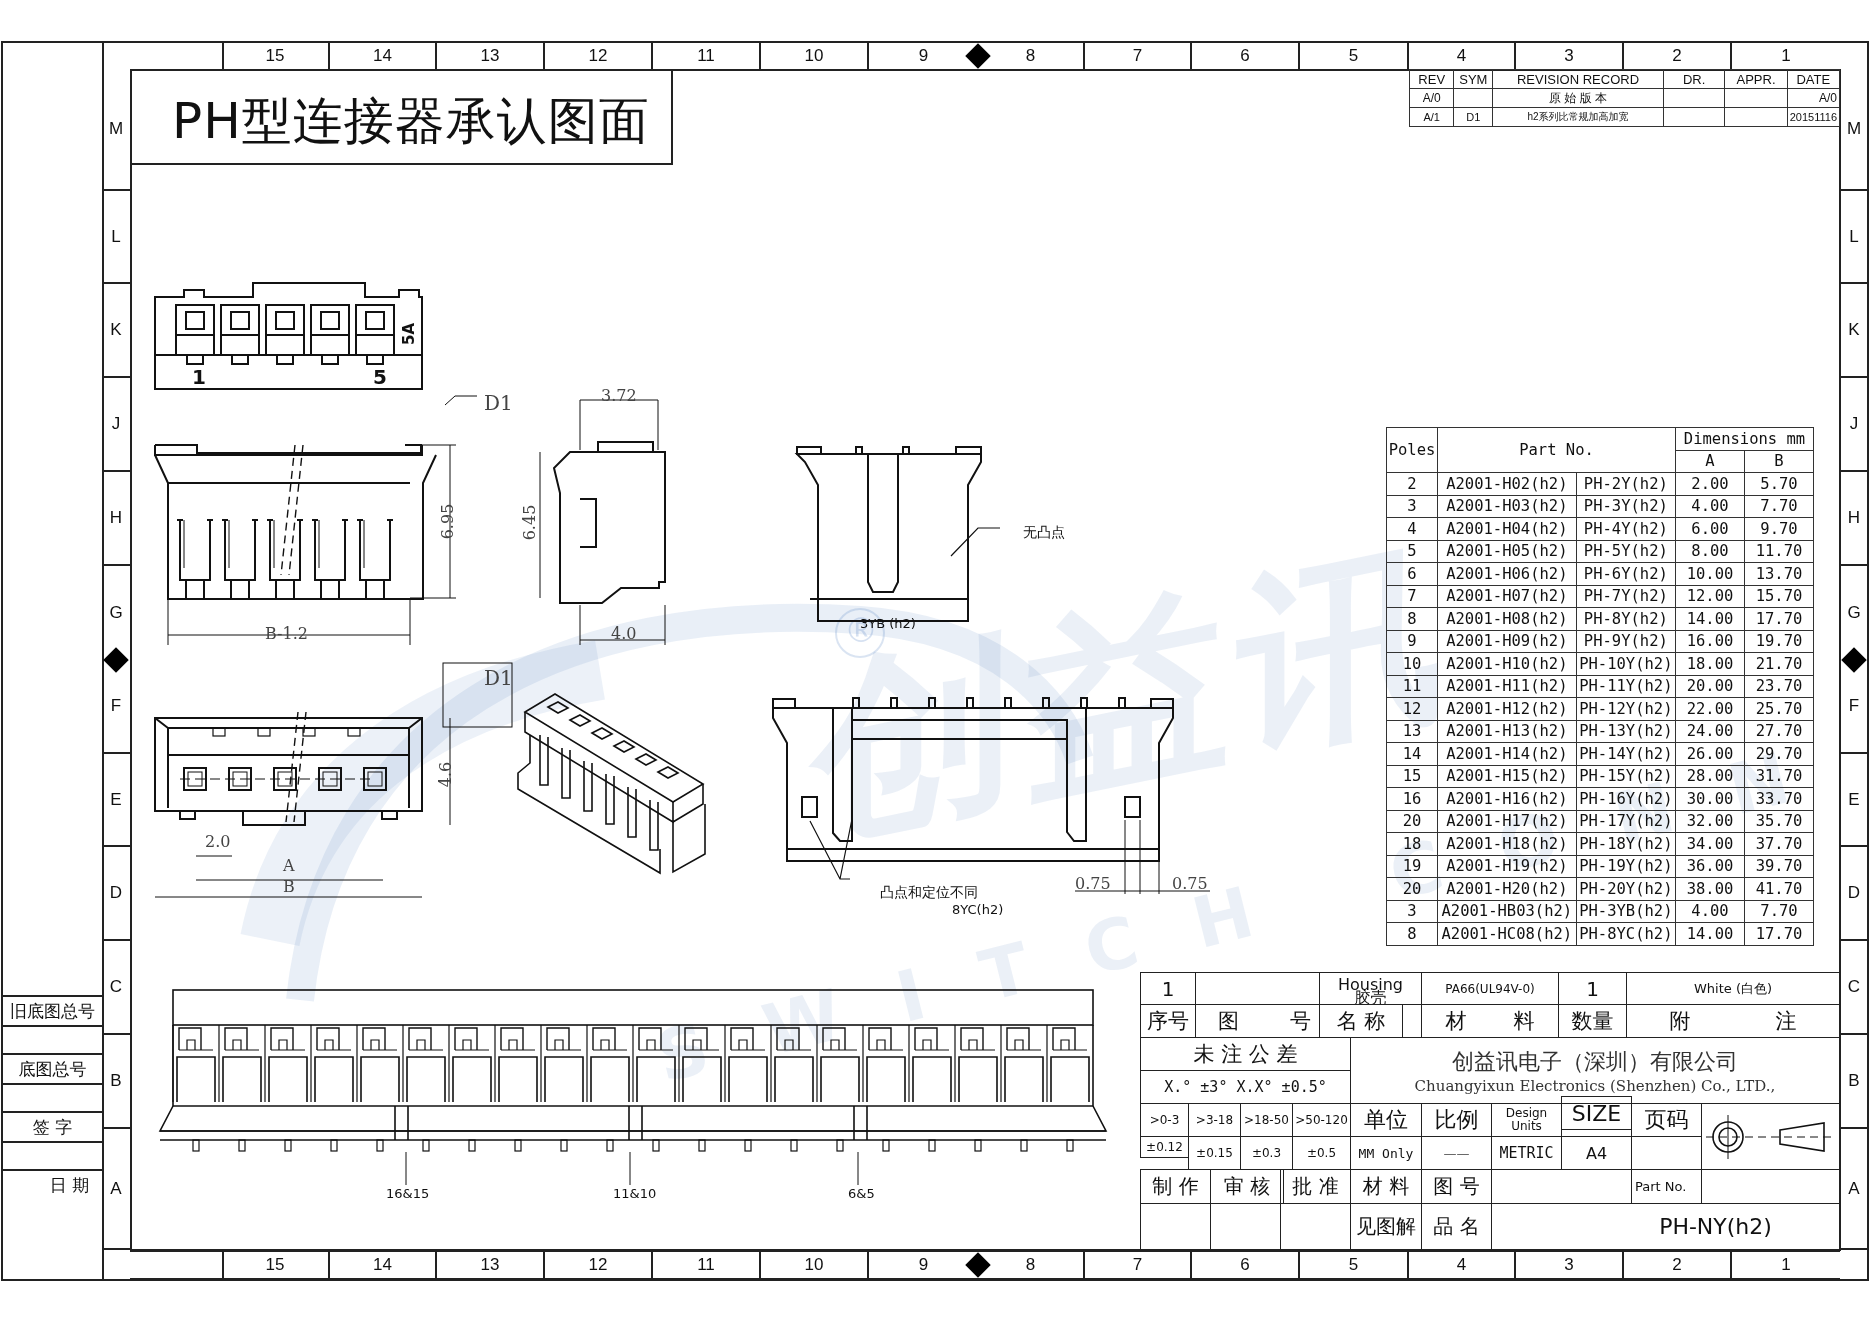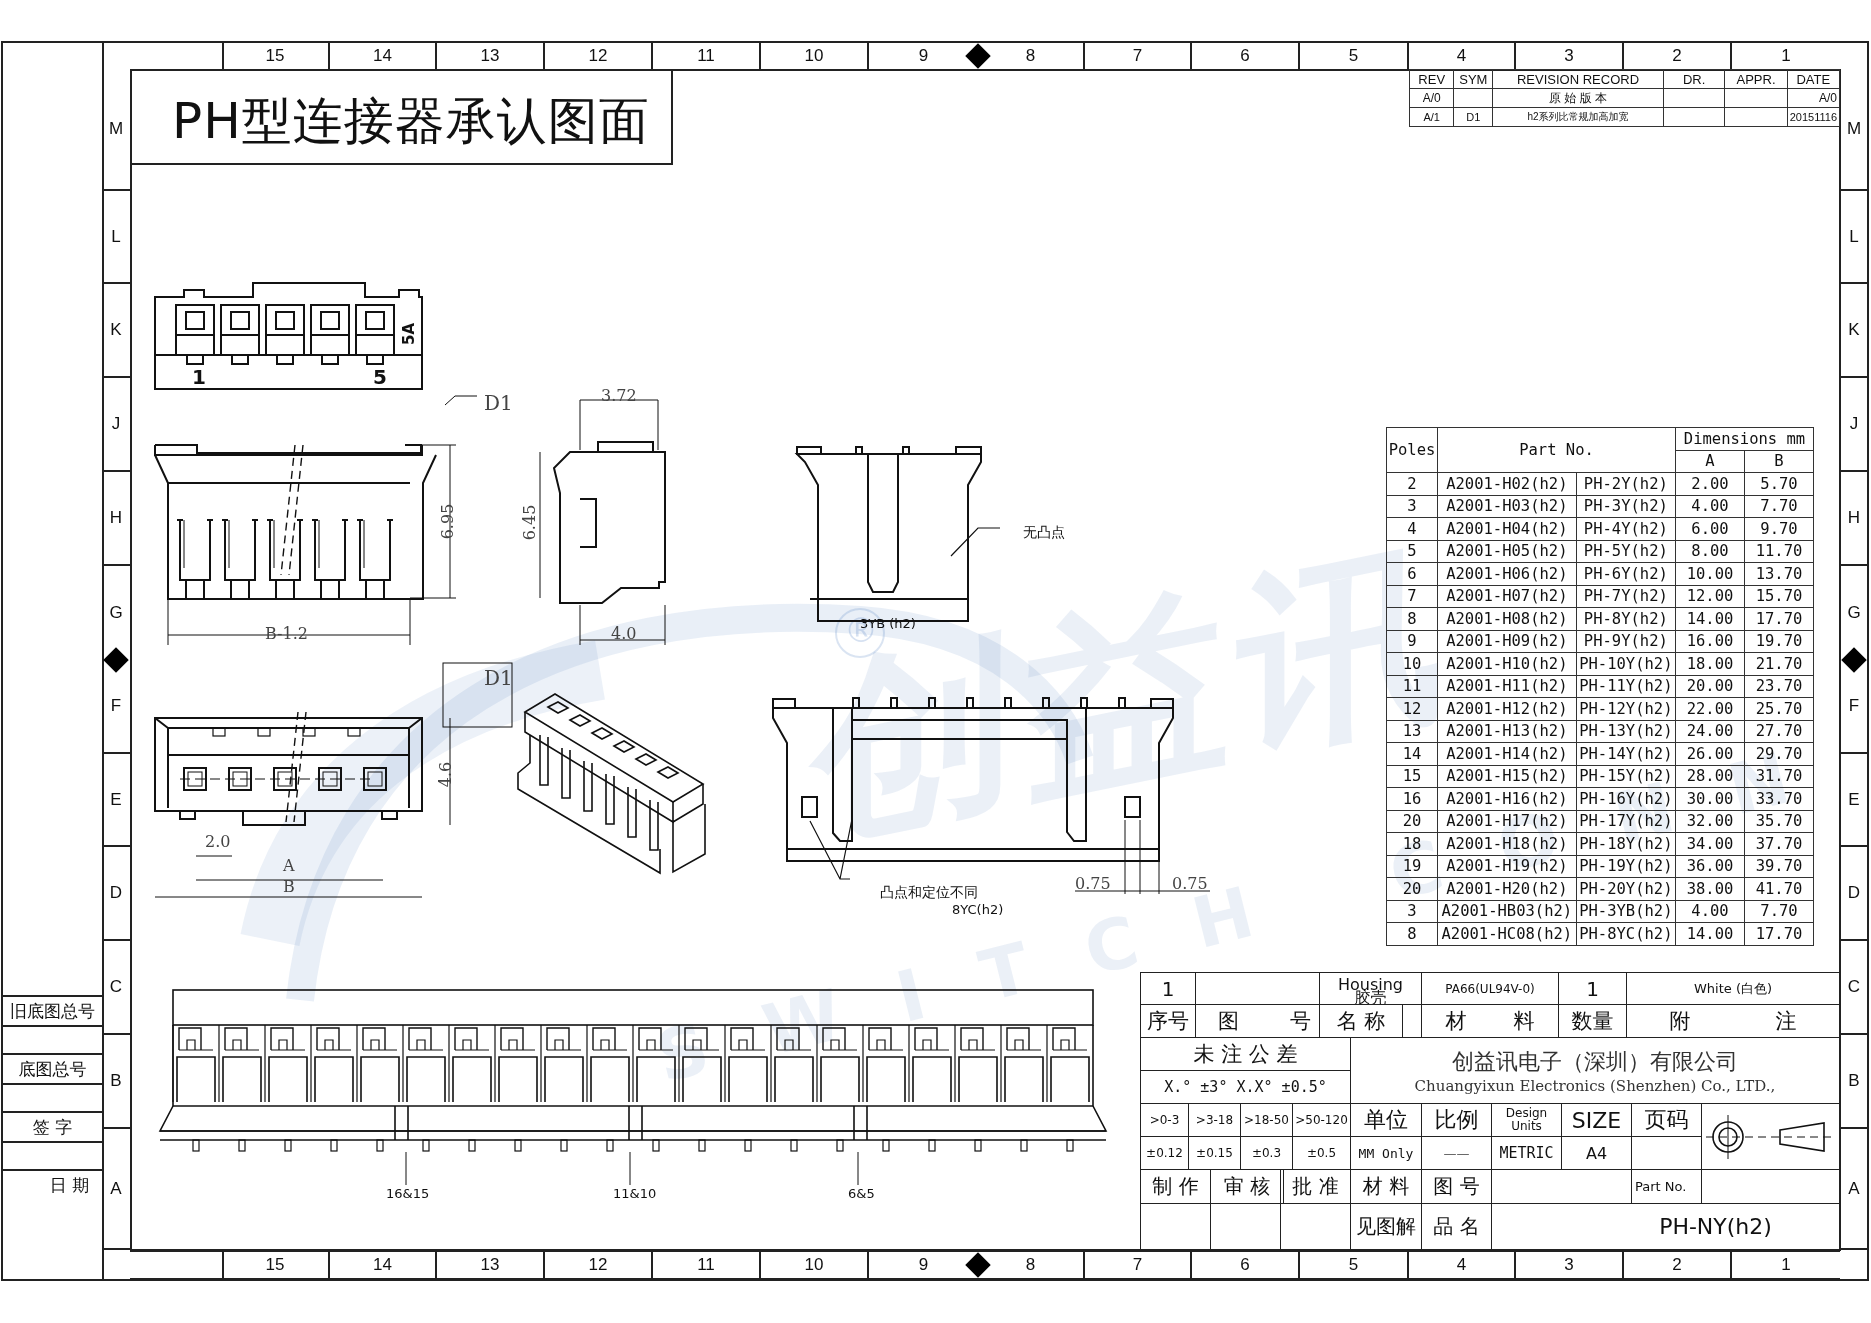--- a/index.html
+++ b/index.html
@@ -671,29 +671,29 @@
   <div class="c" style="left:0;top:98px;width:211px;height:34px;font-size:15px;font-family:'DejaVu Sans Mono',monospace;">X.° ±3°  X.X° ±0.5°</div>
   <div class="c" style="left:210px;top:65px;width:490px;height:67px;flex-direction:column;">
     <span style="font-size:22px;color:#333;">创益讯电子（深圳）有限公司</span>
     <span style="font-size:15px;font-family:'DejaVu Serif',serif;color:#333;">Chuangyixun Electronics (Shenzhen) Co., LTD.,</span>
   </div>
 
   <div class="c" style="left:0;top:131px;width:49px;height:34px;font-size:12px;">&gt;0-3</div>
   <div class="c" style="left:48px;top:131px;width:53px;height:34px;font-size:12px;">&gt;3-18</div>
   <div class="c" style="left:100px;top:131px;width:53px;height:34px;font-size:12px;">&gt;18-50</div>
   <div class="c" style="left:152px;top:131px;width:59px;height:34px;font-size:12px;">&gt;50-120</div>
-  <div class="c" style="left:0;top:164px;width:49px;height:34px;font-size:12px;">±0.12</div>
+  <div class="c" style="left:0;top:164px;width:49px;height:22px;font-size:12px;">±0.12</div>
   <div class="c" style="left:48px;top:164px;width:53px;height:34px;font-size:12px;">±0.15</div>
   <div class="c" style="left:100px;top:164px;width:53px;height:34px;font-size:12px;">±0.3</div>
   <div class="c" style="left:152px;top:164px;width:59px;height:34px;font-size:12px;">±0.5</div>
 
   <div class="c" style="left:210px;top:131px;width:72px;height:34px;font-size:22px;">单位</div>
   <div class="c" style="left:281px;top:131px;width:71px;height:34px;font-size:22px;">比例</div>
   <div class="c" style="left:351px;top:131px;width:71px;height:34px;font-size:12px;line-height:13px;white-space:normal;">Design Units</div>
-  <div class="c" style="left:421px;top:131px;width:71px;height:34px;font-size:22px;">SIZE</div>
+  <div class="c" style="left:421px;top:124px;width:71px;height:34px;font-size:22px;">SIZE</div>
   <div class="c" style="left:491px;top:131px;width:71px;height:34px;font-size:22px;">页码</div>
   <div class="c" style="left:210px;top:164px;width:72px;height:34px;font-size:13px;font-family:'DejaVu Sans Mono',monospace;">MM Only</div>
   <div class="c" style="left:281px;top:164px;width:71px;height:34px;font-size:13px;color:#555;">——</div>
   <div class="c" style="left:351px;top:164px;width:71px;height:34px;font-size:15px;font-family:'DejaVu Sans Mono',monospace;">METRIC</div>
   <div class="c" style="left:421px;top:164px;width:71px;height:34px;font-size:16px;">A4</div>
   <div class="c" style="left:491px;top:164px;width:71px;height:34px;"></div>
   <div class="c" style="left:561px;top:131px;width:139px;height:67px;">
     <svg width="130" height="50" style="position:relative;" fill="none" stroke="#111" stroke-width="1.6">
       <circle cx="22" cy="25" r="15"></circle>
         <circle cx="22" cy="25" r="9"></circle>

